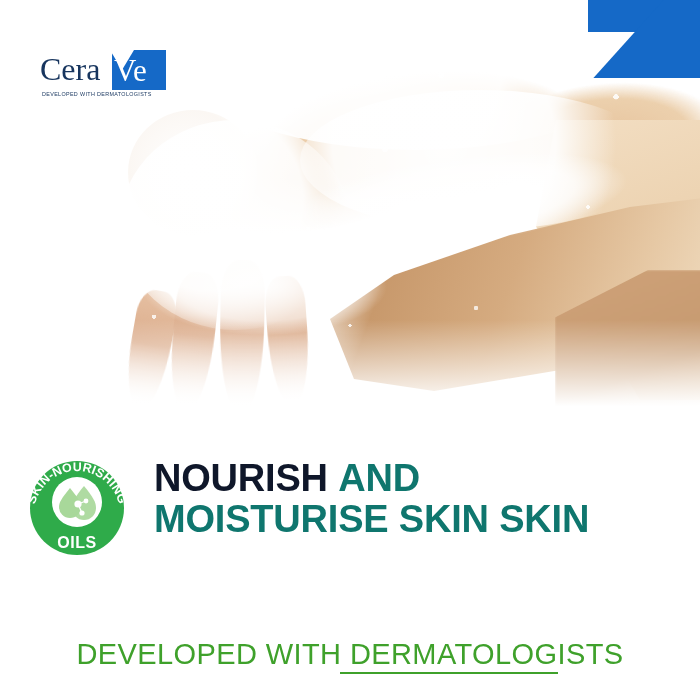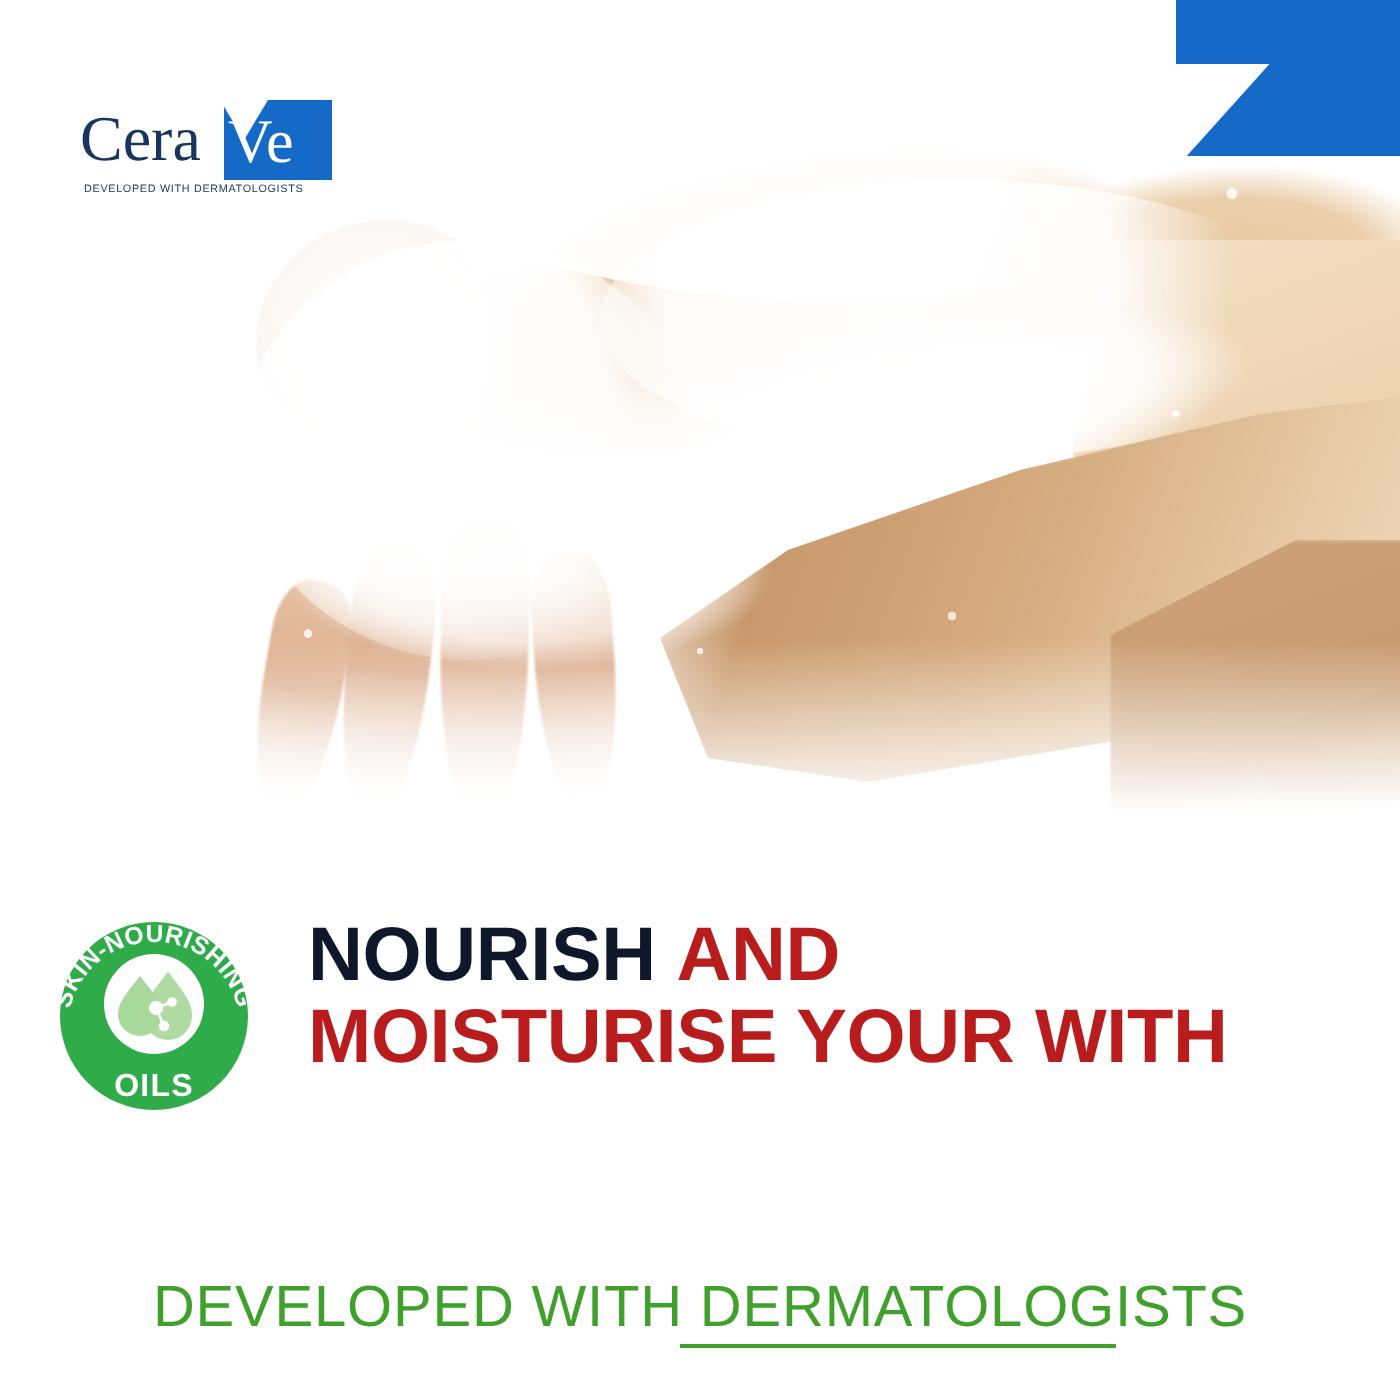--- a/index.html
+++ b/index.html
@@ -207,21 +207,21 @@
   }
   .headline-line {
     font-size: 38px;
     font-weight: bold;
     line-height: 1.08;
     letter-spacing: -0.2px;
     color: #17355e;
     white-space: nowrap;
   }
   .hl-green { color: #0f172a; }
-  .hl-navy  { color: #b91c1c; }
+  .hl-navy  { color: #0f766e; }
 
   
   .footer-tagline {
     position: absolute;
     left: 0;
     top: 638px;
     width: 700px;
     text-align: center;
     z-index: 20;
   }
@@ -306,21 +306,21 @@
       </text>
 
       <text x="59" y="96" text-anchor="middle" font-family="Liberation Sans, sans-serif" font-size="16" font-weight="bold" fill="#ffffff" letter-spacing="0.6">OILS</text>
     </svg>
   </div>
 
   <div class="headline">
     <div class="headline-line">
       <span class="hl-green">NOURISH</span><span>&nbsp;</span><span class="hl-navy">AND</span>
     </div>
-    <div class="headline-line hl-navy">MOISTURISE YOUR WITH</div>
+    <div class="headline-line hl-navy">MOISTURISE SKIN SKIN</div>
   </div>
 
   <div class="footer-tagline">
     <span class="ft-text">DEVELOPED WITH DERMATOLOGISTS</span>
   </div>
   <div class="ft-underline"></div>
 
 </div>
 
 </body></html>

